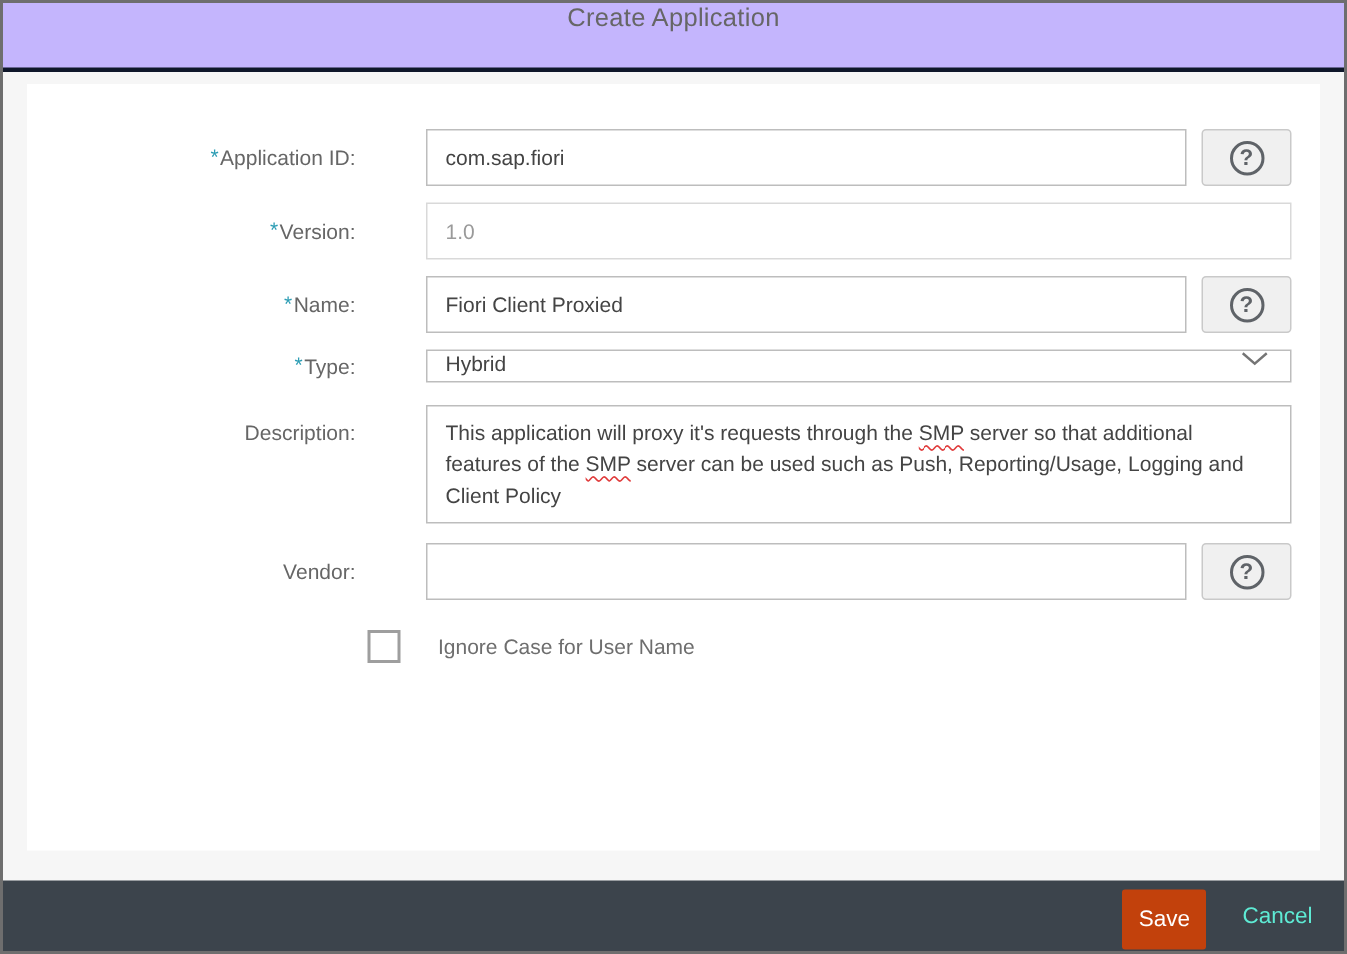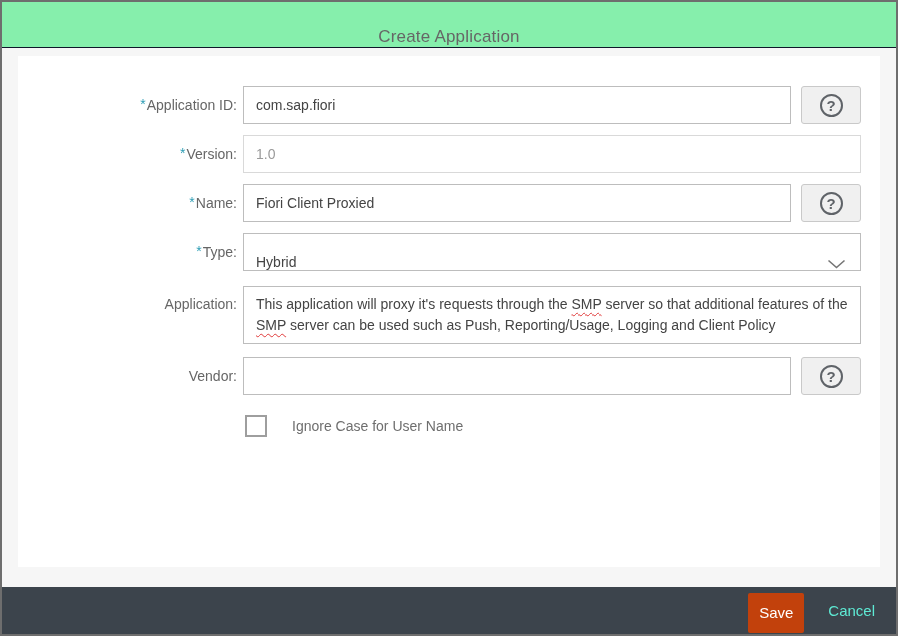--- a/index.html
+++ b/index.html
@@ -9,24 +9,24 @@
     background: #f6f6f6;
     border: 2px solid #6e6e6e;
     display: flex;
     flex-direction: column;
     overflow: hidden;
   }
   
   .dlg-header {
     height: 46px;
     flex: 0 0 46px;
-    background: #86efac;
-    border-bottom: 1px solid #0f172a;
-    display: flex;
-    align-items: flex-end;
+    background: #c4b5fd;
+    border-bottom: 3px solid #0f172a;
+    display: flex;
+    align-items: flex-start;
     justify-content: center;
   }
   .dlg-title {
     font-size: 17px;
     color: #666;
     letter-spacing: 0.2px;
   }
   
   .dlg-main {
     flex: 1 1 auto;
@@ -53,21 +53,21 @@
     color: #666;
     white-space: nowrap;
   }
   .row.top-align .lbl { padding-top: 10px; }
   .req {
     color: #2d9db4;
     position: relative;
     top: -1px;
     margin-right: 1px;
   }
-  .field { flex: 1 1 auto; min-width: 0; display: flex; }
+  .field { flex: 1 1 auto; min-width: 0; display: flex; margin-left: 41px; }
   .txt-input {
     width: 100%;
     height: 38px;
     border: 1px solid #bdbdbd;
     background: #fff;
     font-family: "Liberation Sans", sans-serif;
     font-size: 14px;
     color: #444;
     padding: 0 12px;
     outline: none;
@@ -99,25 +99,25 @@
     color: #5f6368;
     font-size: 15px;
     font-weight: bold;
     display: flex;
     align-items: center;
     justify-content: center;
     line-height: 1;
   }
   .select-box {
     width: 100%;
-    height: 38px;
+    height: 22px;
     border: 1px solid #bdbdbd;
     background: #fff;
     display: flex;
-    align-items: flex-end;
+    align-items: flex-start;
     padding: 0 14px 0 12px;
     cursor: pointer;
   }
   .select-text {
     flex: 1 1 auto;
     font-size: 14px;
     color: #444;
   }
   .chevron { flex: 0 0 auto; display: flex; align-items: center; }
   .textarea-box {
@@ -232,21 +232,21 @@
           <span class="chevron">
             <svg width="19" height="11" viewBox="0 0 19 11">
                 <polyline points="1.5,1.5 9.5,8.5 17.5,1.5" fill="none" stroke="#757575" stroke-width="1.6"></polyline>
               </svg>
           </span>
         </span>
       </span>
     </div>
 
     <div class="row top-align" style="margin-top:15px;">
-      <span class="lbl"><span>Application:</span></span>
+      <span class="lbl"><span>Description:</span></span>
       <span class="field">
         <div class="textarea-box"><span>This application will proxy it's requests through the </span><span class="wavy">SMP</span><span> server so that additional features of the </span><span class="wavy">SMP</span><span> server can be used such as Push, Reporting/Usage, Logging and Client Policy</span></div>
       </span>
     </div>
 
     <div class="row" style="margin-top:13px;">
       <span class="lbl"><span>Vendor:</span></span>
       <span class="field">
         <input class="txt-input" type="text" value="" style="">
       </span>

